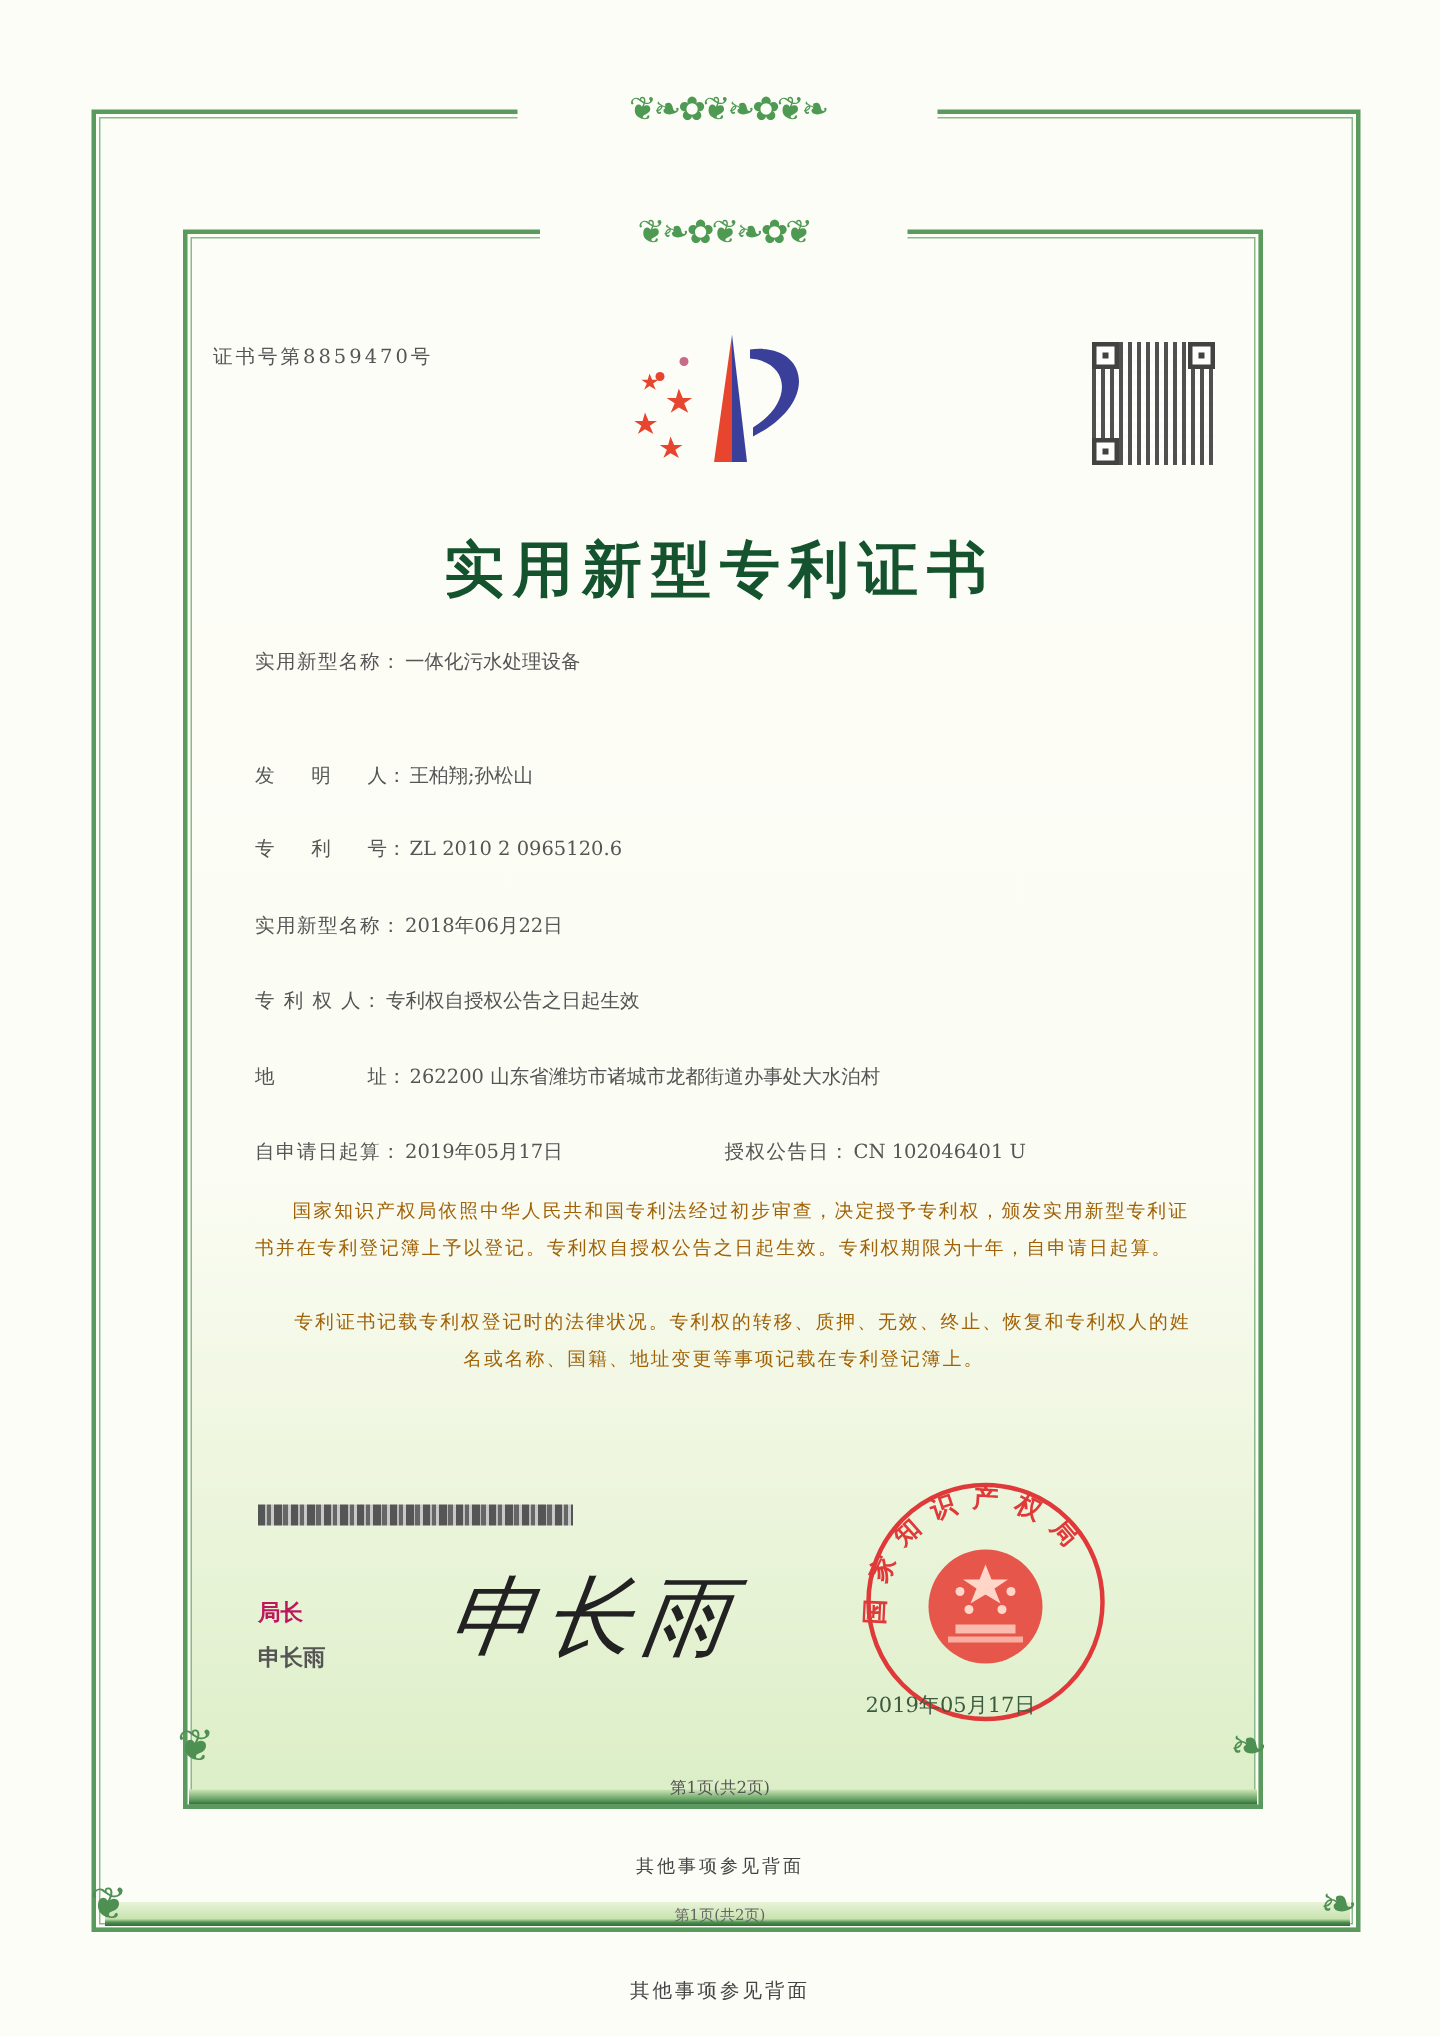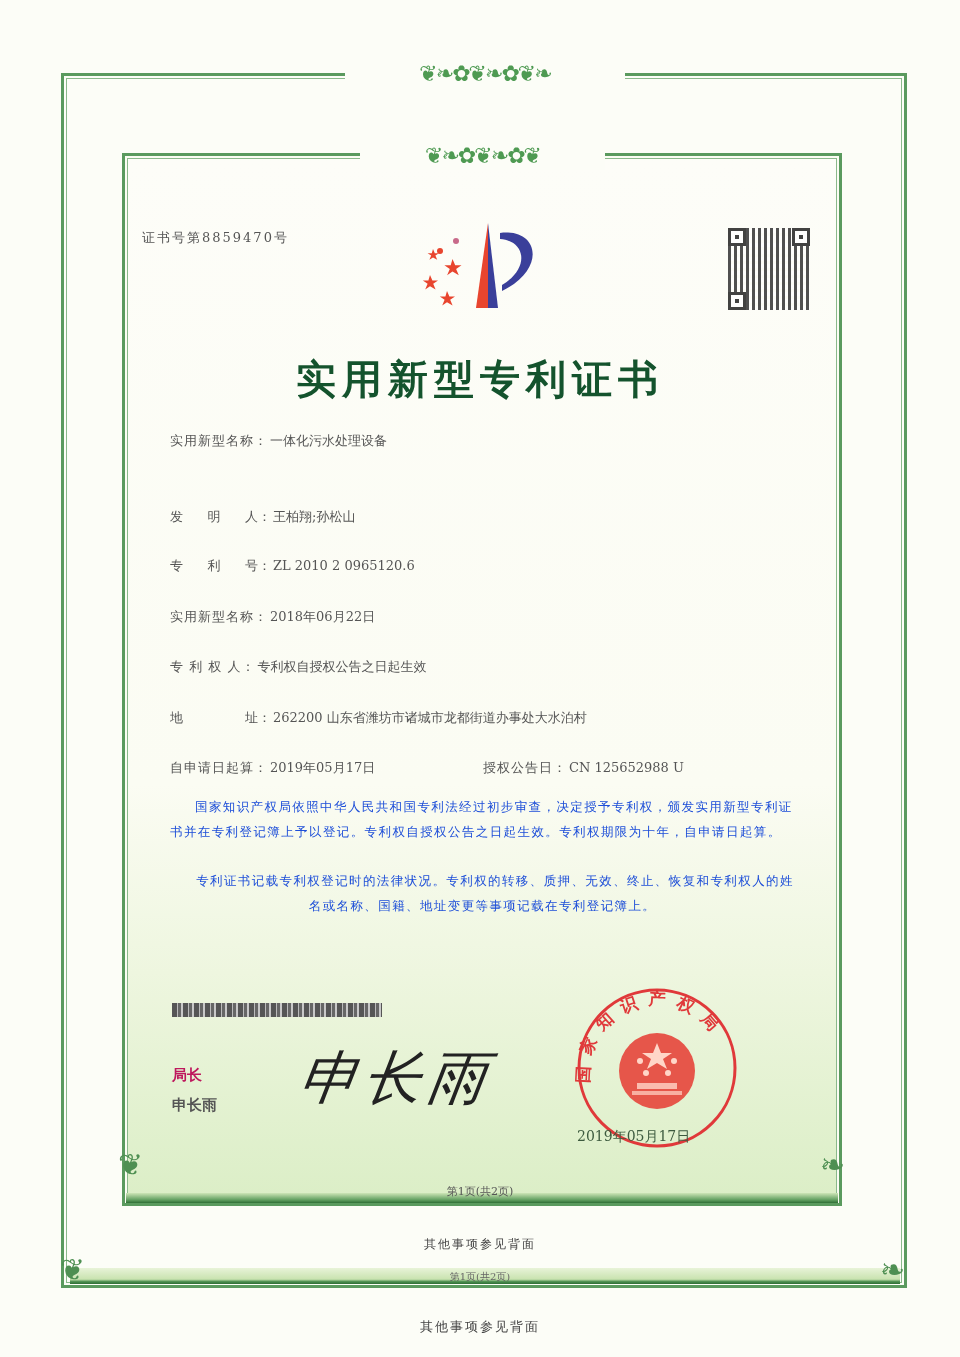--- a/index.html
+++ b/index.html
@@ -75,21 +75,21 @@
   .f-pno   { top: 557px; }
   .f-date  { top: 608px; }
   .f-owner { top: 658px; }
   .f-addr  { top: 709px; }
   .f-grant { top: 759px; }
   .f-pubno { left: 483px; top: 759px; }
   .label-spaced { width: 88px; display: inline-flex; justify-content: space-between; }
 
   .para {
     position: absolute; left: 170px; width: 625px; font-size: 12.5px; line-height: 25px;
-    color: #1d4ed8; text-indent: 2em; letter-spacing: 1.4px;
+    color: #a16207; text-indent: 2em; letter-spacing: 1.4px;
   }
   .para1 { top: 794px; }
   .para2 { top: 868px; text-align: center; }
 
   .barcode {
     position: absolute; left: 172px; top: 1003px; width: 210px; height: 14px;
     background: repeating-linear-gradient(90deg, #555 0 5px, #bbb 5px 6px, #666 6px 9px, #c8c8c8 9px 11px);
   }
   .director-title { position: absolute; left: 172px; top: 1066px; font-size: 15px; font-weight: bold; color: #be185d; font-family: "DejaVu Sans", sans-serif; }
   .director-name  { position: absolute; left: 172px; top: 1096px; font-size: 15px; font-weight: bold; color: #555; font-family: "DejaVu Sans", sans-serif; }
@@ -175,21 +175,21 @@
     <span>地</span>
     <span>址</span>
   </span><span>：</span><span class="value">262200 山东省潍坊市诸城市龙都街道办事处大水泊村</span>
 </div>
 
 <div class="field f-grant">
   <span class="label">自申请日起算：</span><span class="value">2019年05月17日</span>
 </div>
 
 <div class="field f-pubno">
-  <span class="label">授权公告日：</span><span class="value">CN 125652988 U</span>
+  <span class="label">授权公告日：</span><span class="value">CN 102046401 U</span>
 </div>
 
 <div class="para para1">国家知识产权局依照中华人民共和国专利法经过初步审查，决定授予专利权，颁发实用新型专利证书并在专利登记簿上予以登记。专利权自授权公告之日起生效。专利权期限为十年，自申请日起算。</div>
 <div class="para para2">专利证书记载专利权登记时的法律状况。专利权的转移、质押、无效、终止、恢复和专利权人的姓名或名称、国籍、地址变更等事项记载在专利登记簿上。</div>
 
 <div class="barcode"></div>
 <div class="director-title">局长</div>
 <div class="director-name">申长雨</div>
 <div class="signature">申长雨</div>
 

